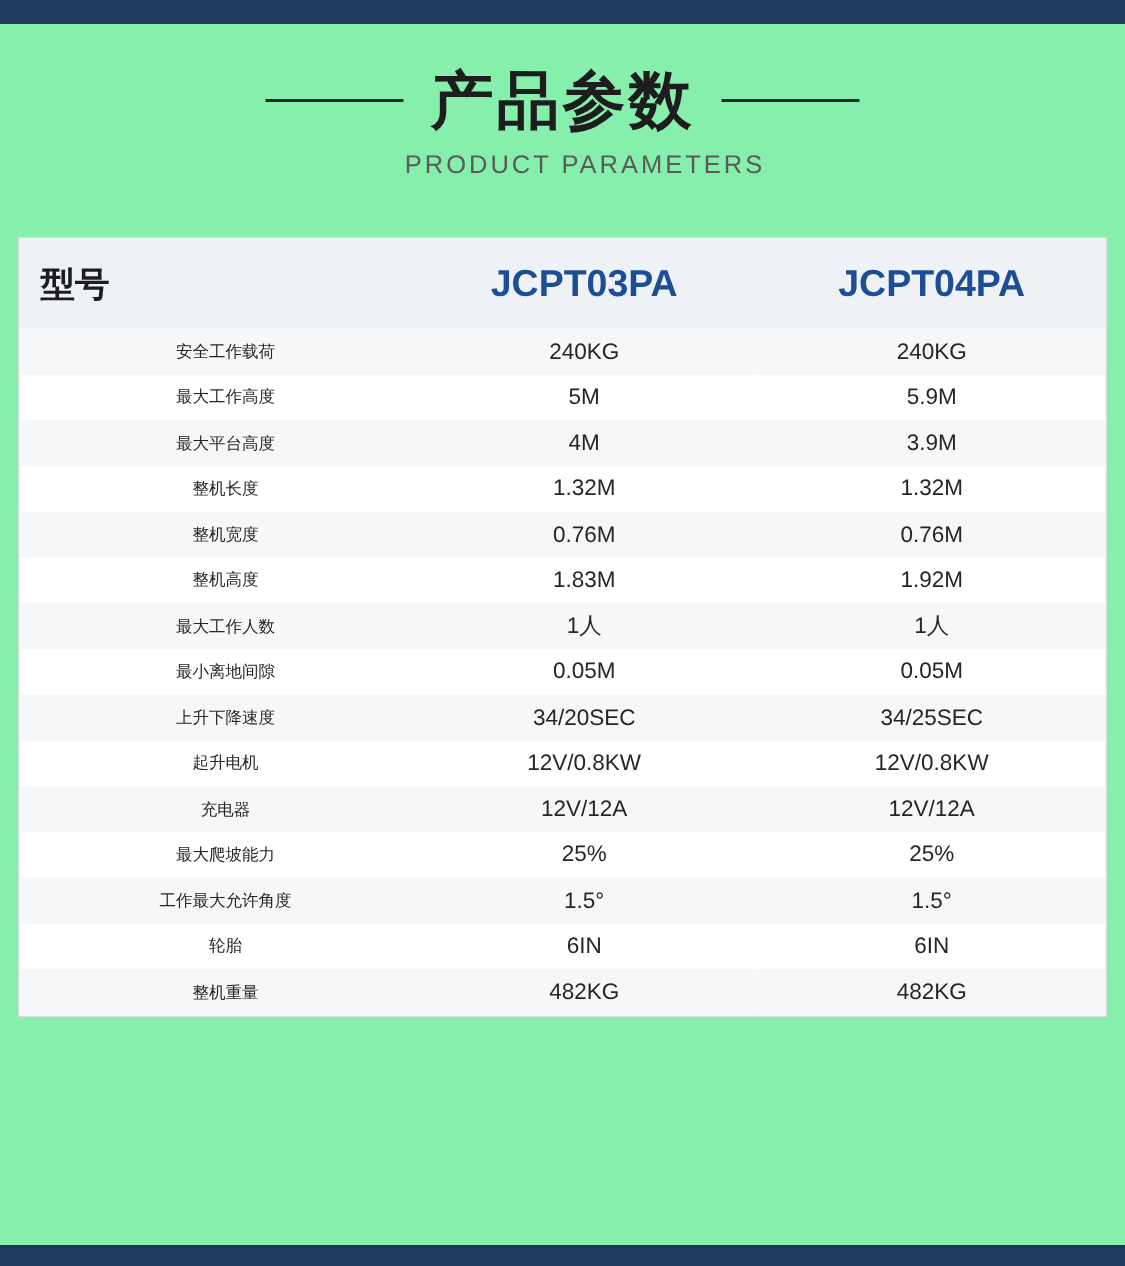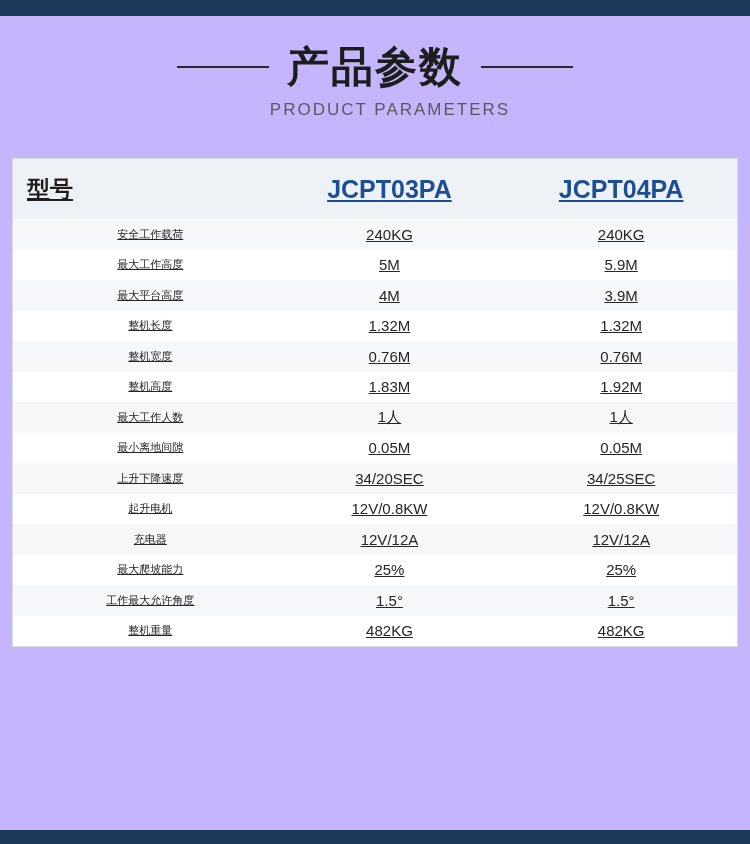--- a/index.html
+++ b/index.html
@@ -8,21 +8,21 @@
     padding: 0;
     width: 750px;
     height: 844px;
     background: #ffffff;
     font-family: "Liberation Sans", sans-serif;
   }
   .page {
     position: relative;
     width: 750px;
     height: 844px;
-    background: #c4b5fd;
+    background: #86efac;
     overflow: hidden;
   }
   .top-bar {
     width: 750px;
     height: 16px;
     background: #1b3a5c;
   }
   .header {
     padding-top: 30px;
     text-align: center;
@@ -59,21 +59,20 @@
   }
   table {
     width: 100%;
     border-collapse: collapse;
     table-layout: fixed;
   }
   th, td {
     padding: 0;
     text-align: center;
     vertical-align: middle;
-    text-decoration: underline;
   }
   thead tr {
     background: #eef1f5;
     height: 60px;
   }
   thead th.model-label {
     text-align: left;
     padding-left: 14px;
     font-size: 23px;
     font-weight: bold;
@@ -200,20 +199,25 @@
             <td class="param-name">最大爬坡能力</td>
             <td class="param-value">25%</td>
             <td class="param-value">25%</td>
           </tr>
           <tr>
             <td class="param-name">工作最大允许角度</td>
             <td class="param-value">1.5°</td>
             <td class="param-value">1.5°</td>
           </tr>
           <tr>
+            <td class="param-name">轮胎</td>
+            <td class="param-value">6IN</td>
+            <td class="param-value">6IN</td>
+          </tr>
+          <tr>
             <td class="param-name">整机重量</td>
             <td class="param-value">482KG</td>
             <td class="param-value">482KG</td>
           </tr>
         </tbody>
     </table>
   </div>
 
   <div class="bottom-bar"></div>
 </div>

